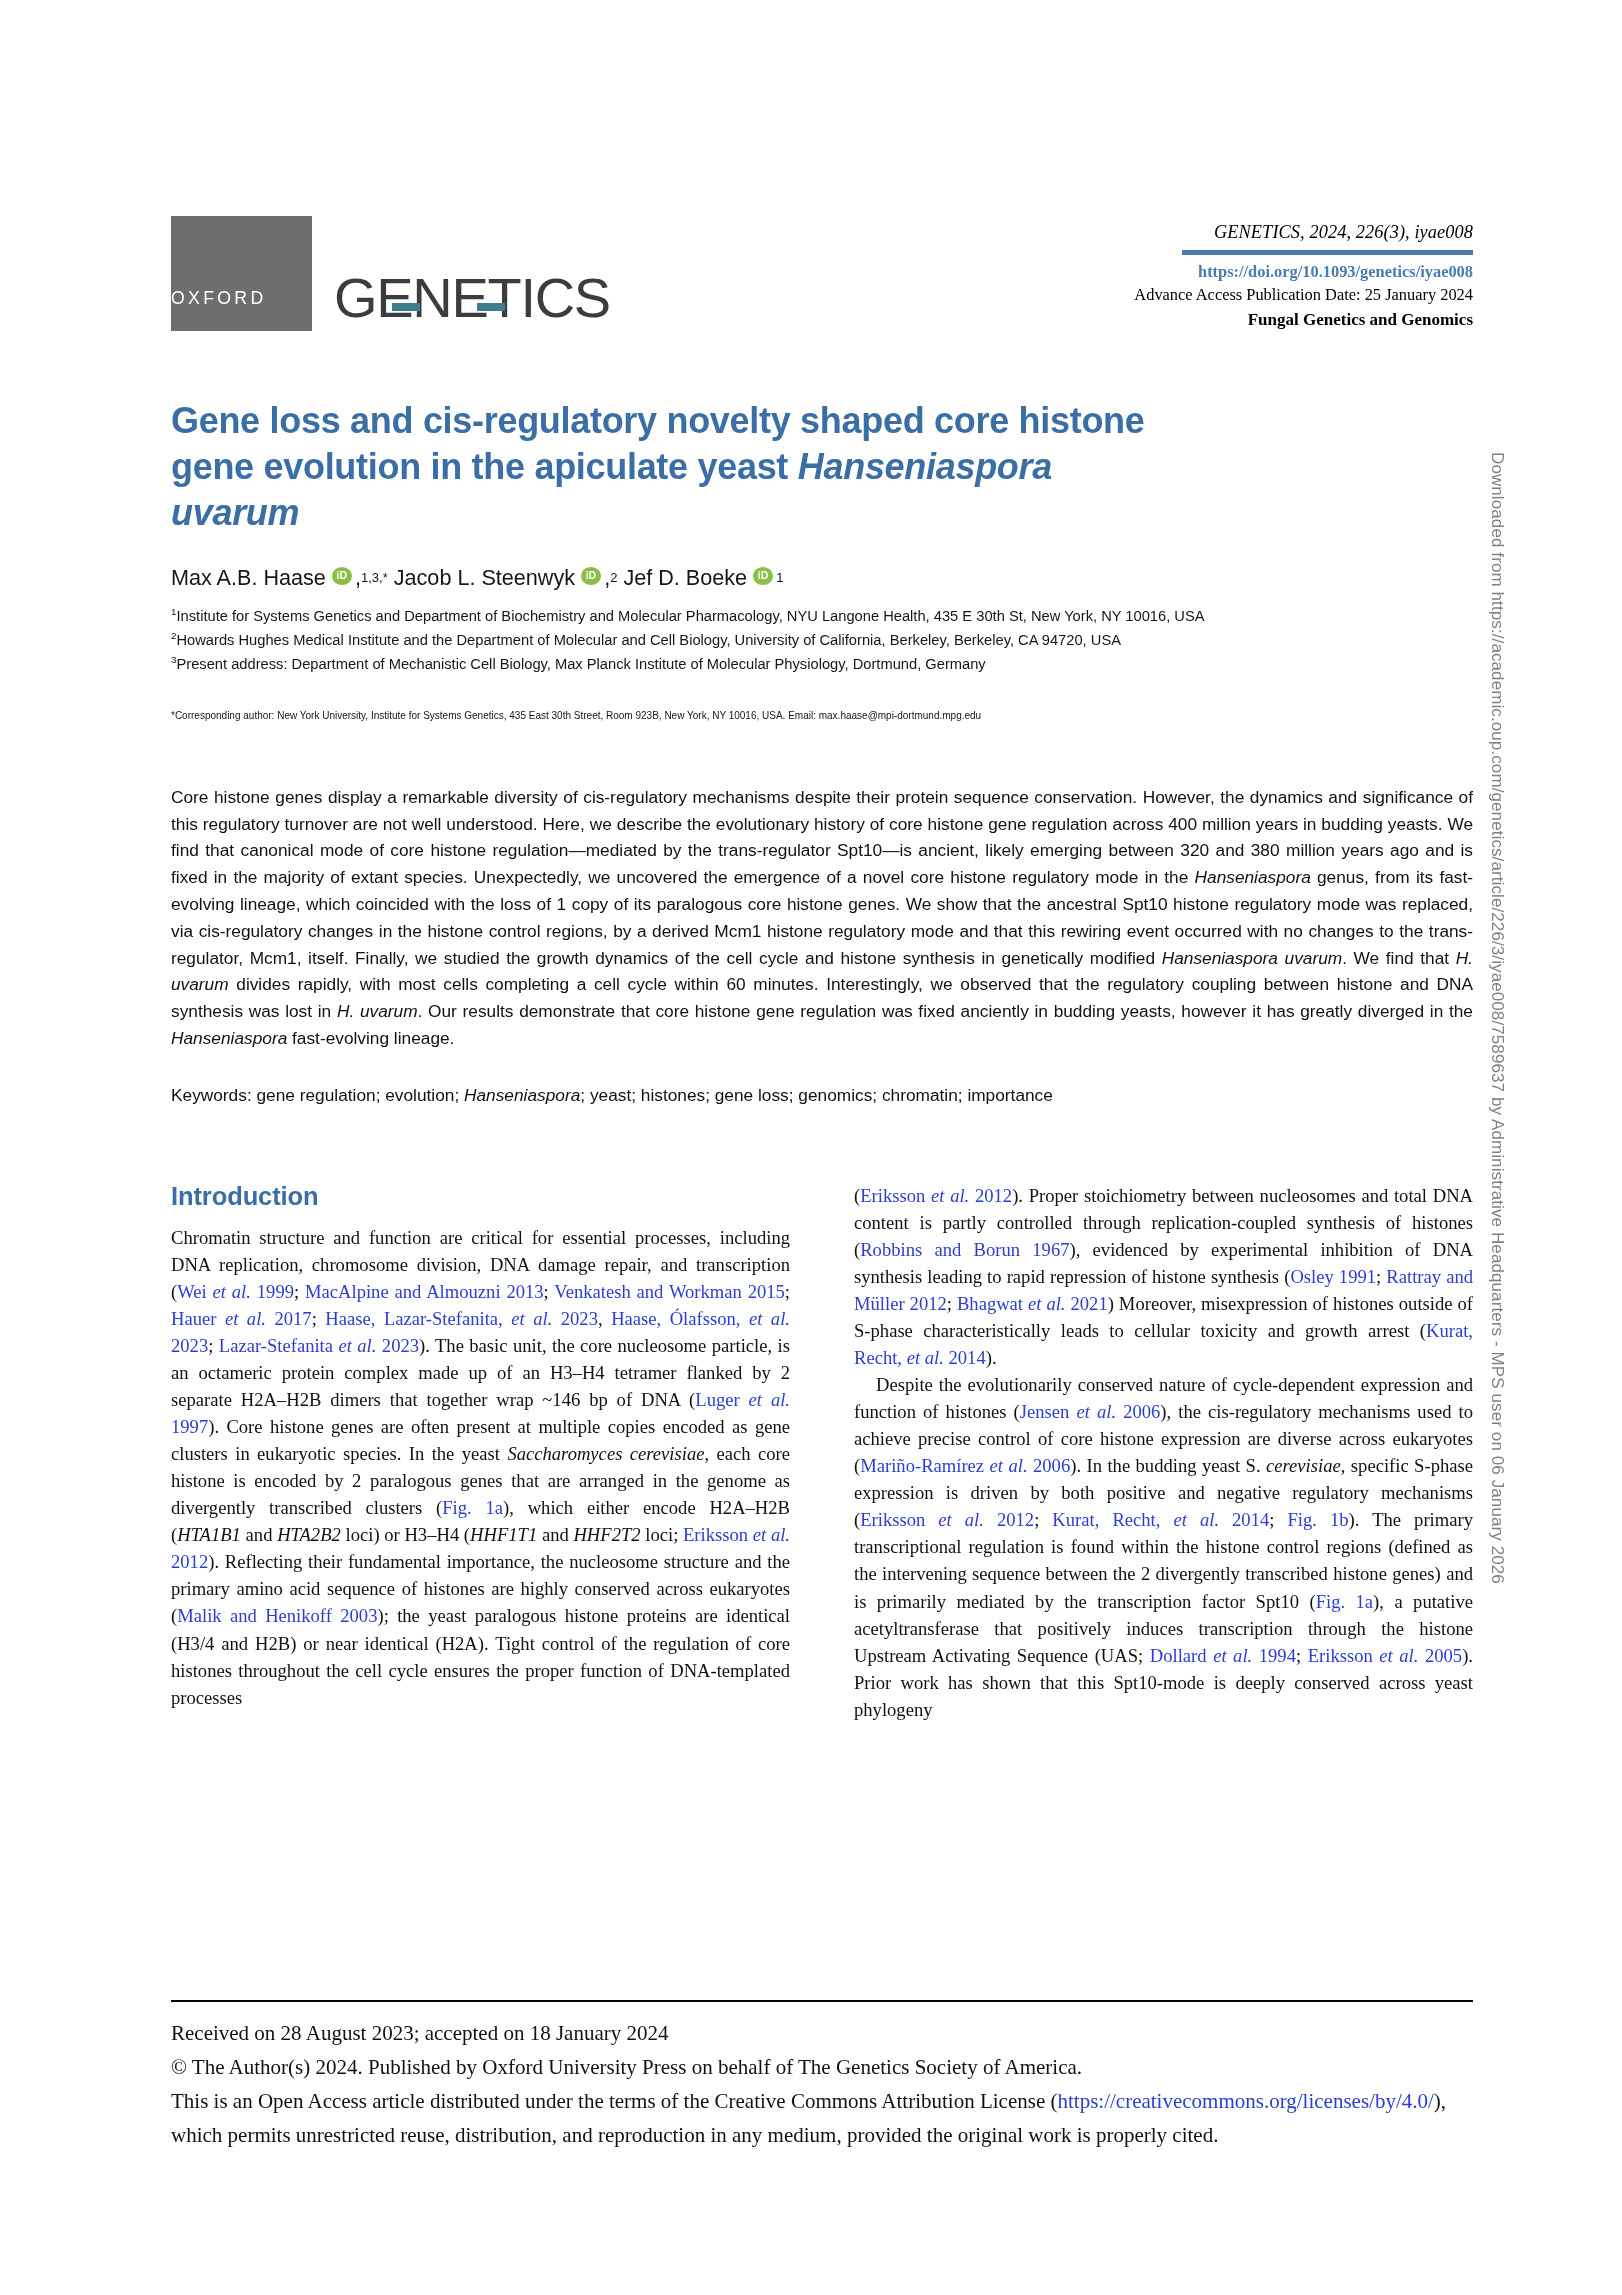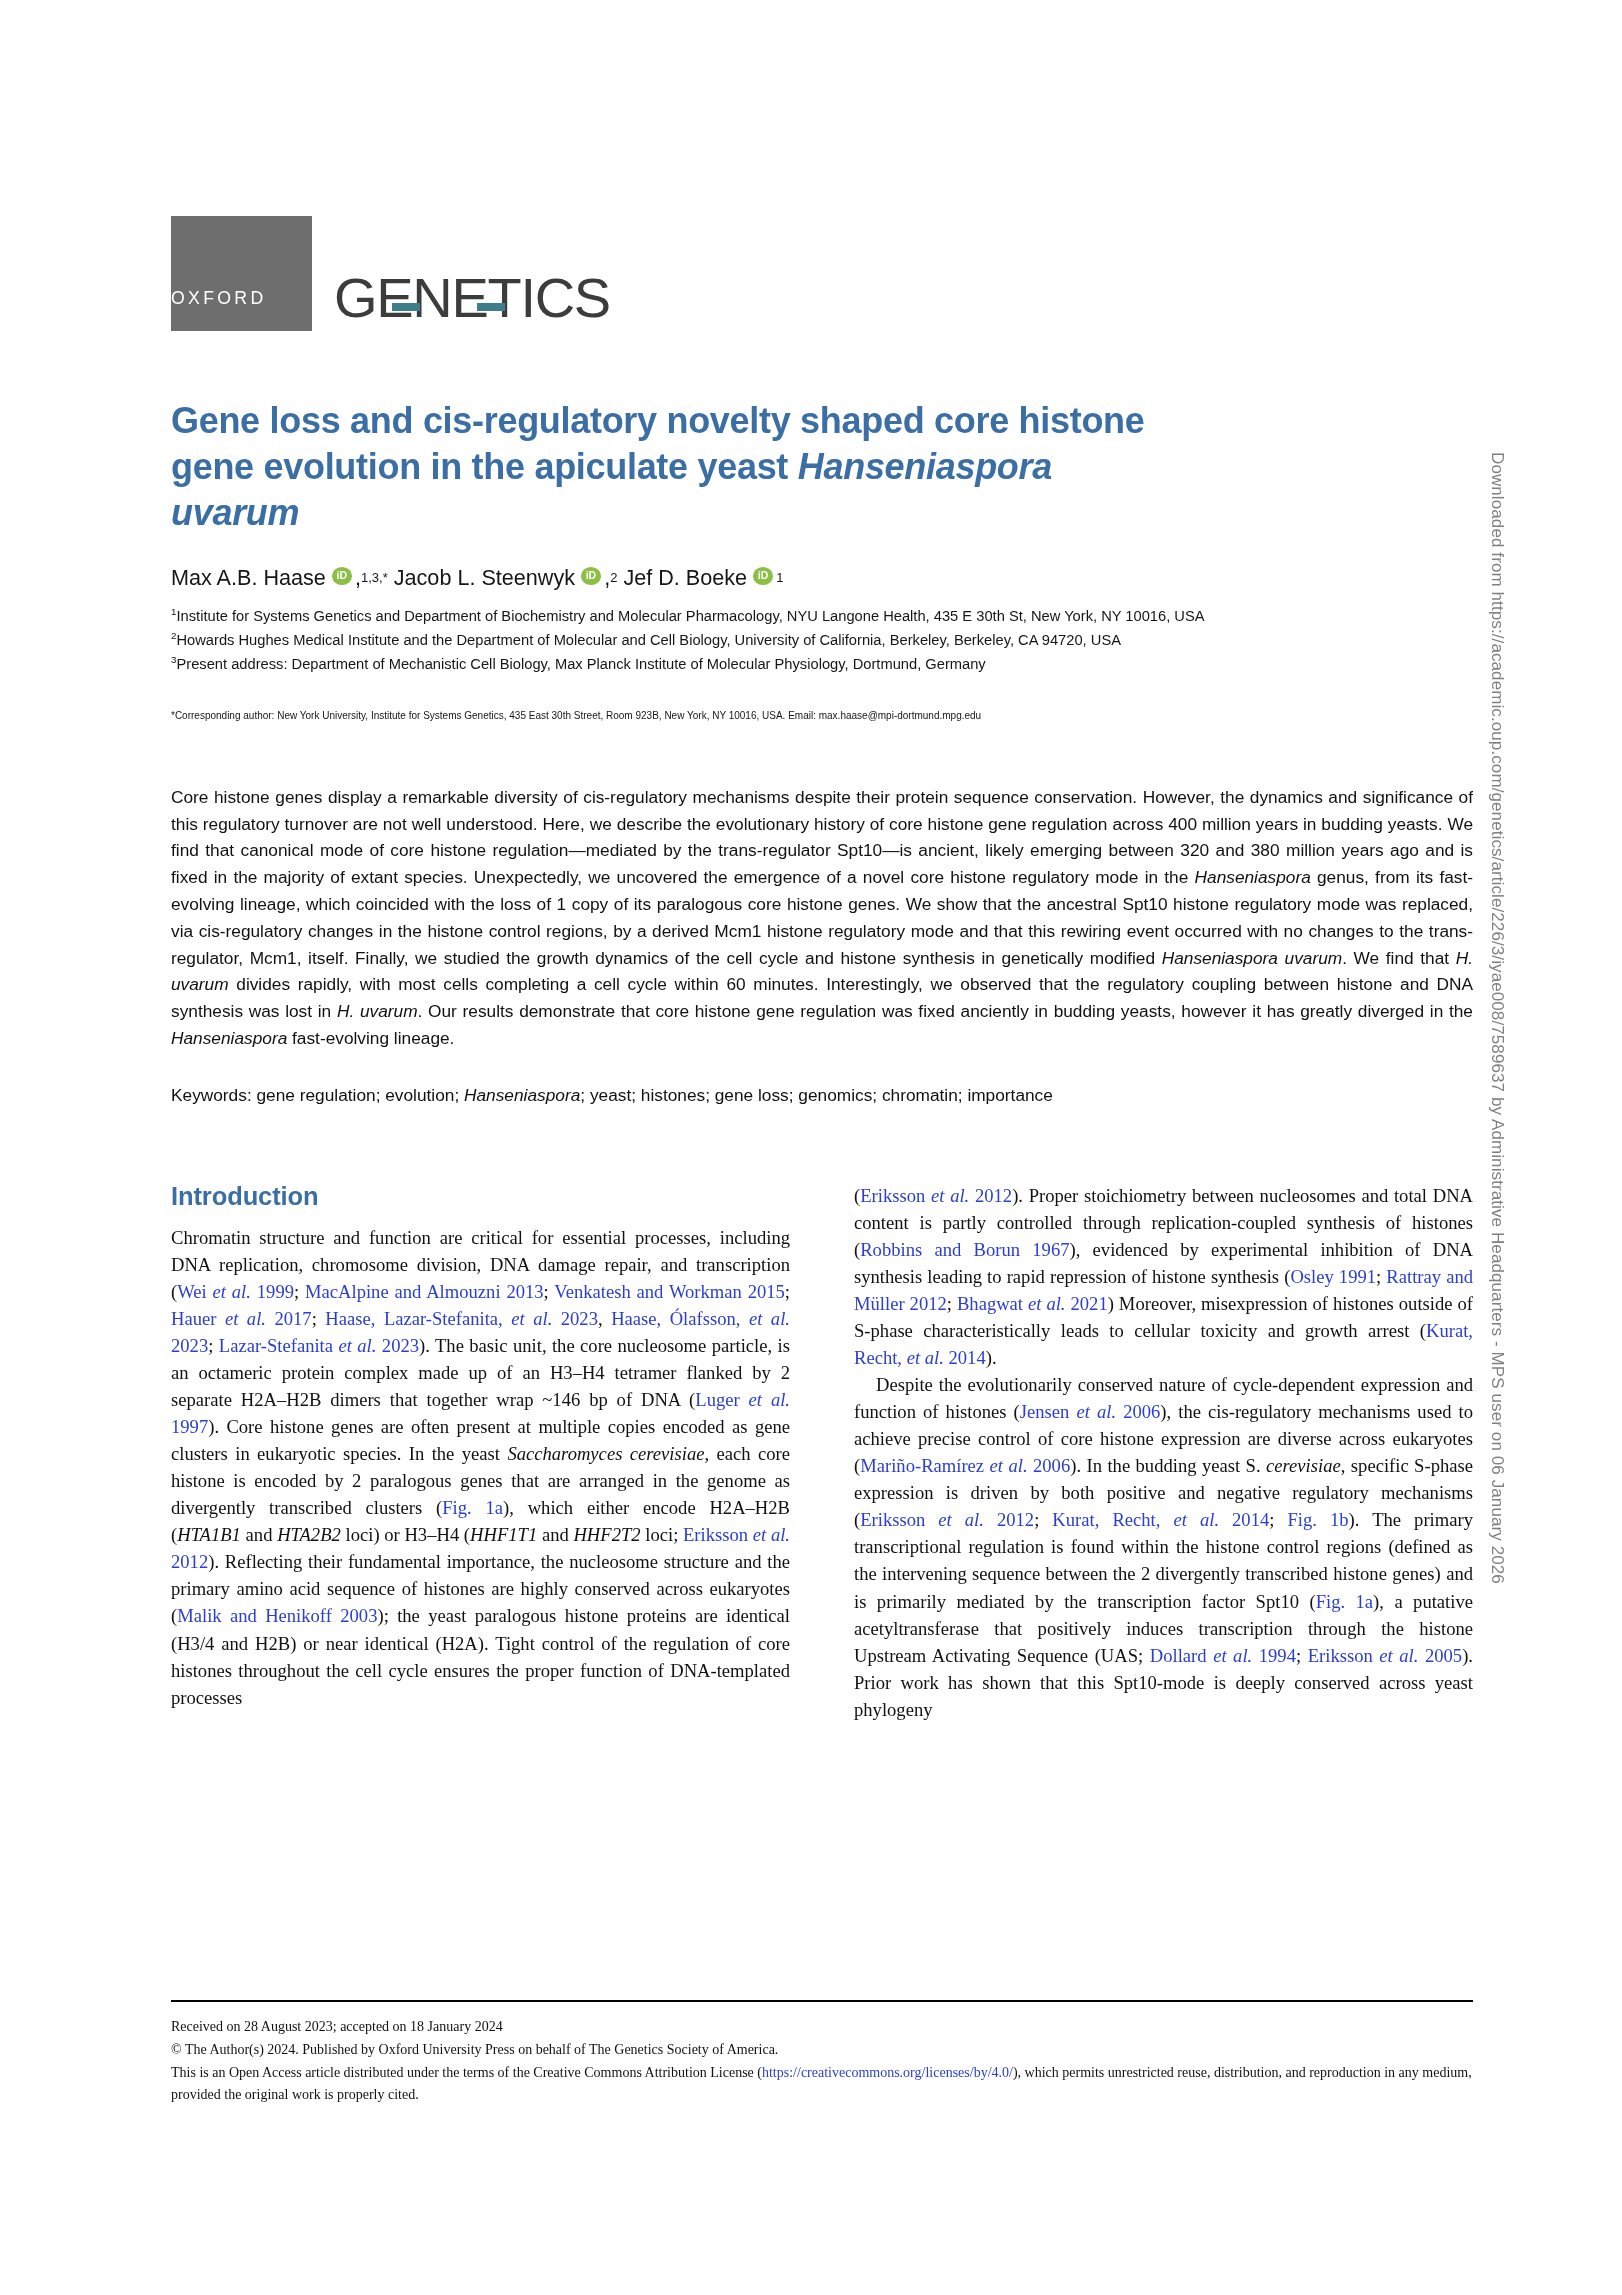--- a/index.html
+++ b/index.html
@@ -229,21 +229,21 @@
     top: 2000px;
     width: 1302px;
   }
   .footer-rule {
     border-top: 2px solid #000;
     width: 100%;
     margin-bottom: 14.4px;
   }
   .footer-text {
     font-family: "Liberation Serif", serif;
-    font-size: 14px;
+    font-size: 21px;
     line-height: 1.62;
     color: #111111;
   }
   .footer-text a, .footer-text .link { color: #2b3ed0; }
 
   
   .side-note {
     position: absolute;
     left: 1507px;
     top: 452px;
@@ -269,20 +269,27 @@
         <div class="oxford-box">
           <span>OXFORD</span>
         </div>
         <div class="genetics-word">
           <span>GENETICS</span>
           <span class="bar1"></span>
           <span class="bar2"></span>
         </div>
       </div>
 
+      <div class="masthead-meta">
+        <div class="journal-ref">GENETICS, 2024, 226(3), iyae008</div>
+        <div class="masthead-rule"></div>
+        <div class="doi">https://doi.org/10.1093/genetics/iyae008</div>
+        <div class="advance">Advance Access Publication Date: 25 January 2024</div>
+        <div class="section-name">Fungal Genetics and Genomics</div>
+      </div>
     </div>
 
     <div class="title-block">
       <h1 class="paper-title"><span>Gene loss and cis-regulatory novelty shaped core histone</span><br><span>gene evolution in the apiculate yeast </span><span class="sp">Hanseniaspora</span><br><span class="sp">uvarum</span></h1>
     </div>
 
     <div class="authors">
       <span>Max A.B. Haase</span><span class="orcid">iD</span><span>,</span><span class="sup">1,3,*</span>&nbsp;<span>Jacob L. Steenwyk</span><span class="orcid">iD</span><span>,</span><span class="sup">2</span>&nbsp;<span>Jef D. Boeke</span><span class="orcid">iD</span><span class="sup">1</span>
     </div>
 

